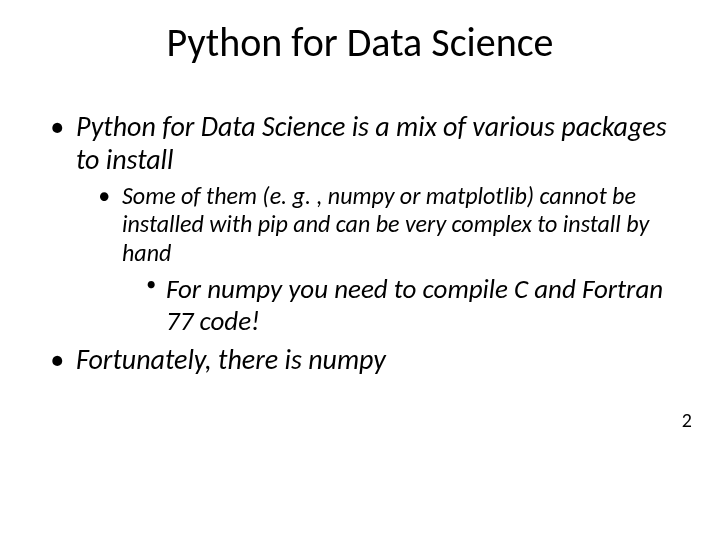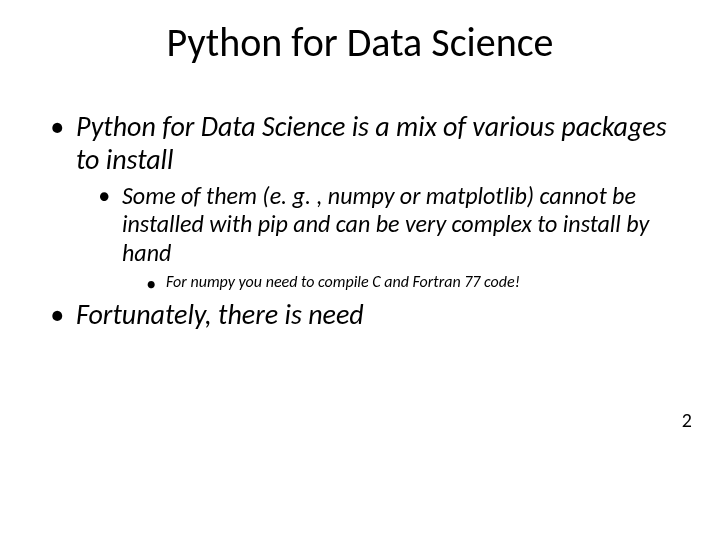--- a/index.html
+++ b/index.html
@@ -73,21 +73,21 @@
     position: absolute;
     left: 0;
     top: 0;
     font-size: 24px;
   }
   
   .lvl3 {
     margin-top: 6px;
   }
   .lvl3 > li {
-    font-size: 16px;
+    font-size: 27px;
     padding-left: 20px;
     margin-left: 24px;
   }
   .lvl3 > li::before {
     content: "•";
     position: absolute;
     left: 0;
     top: 0;
     font-size: 20px;
   }
@@ -114,20 +114,20 @@
             <span>Some of them (e. g. , numpy or matplotlib) cannot be installed with pip and can be very complex to install by hand</span>
             <ul class="lvl3">
               <li>
                 <span>For numpy you need to compile C and Fortran 77 code!</span>
               </li>
             </ul>
           </li>
         </ul>
       </li>
       <li>
-        <span>Fortunately, there is need</span>
+        <span>Fortunately, there is numpy</span>
       </li>
     </ul>
   </div>
 
   <div class="pagenum">2</div>
 
 </div>
 
 </body></html>

